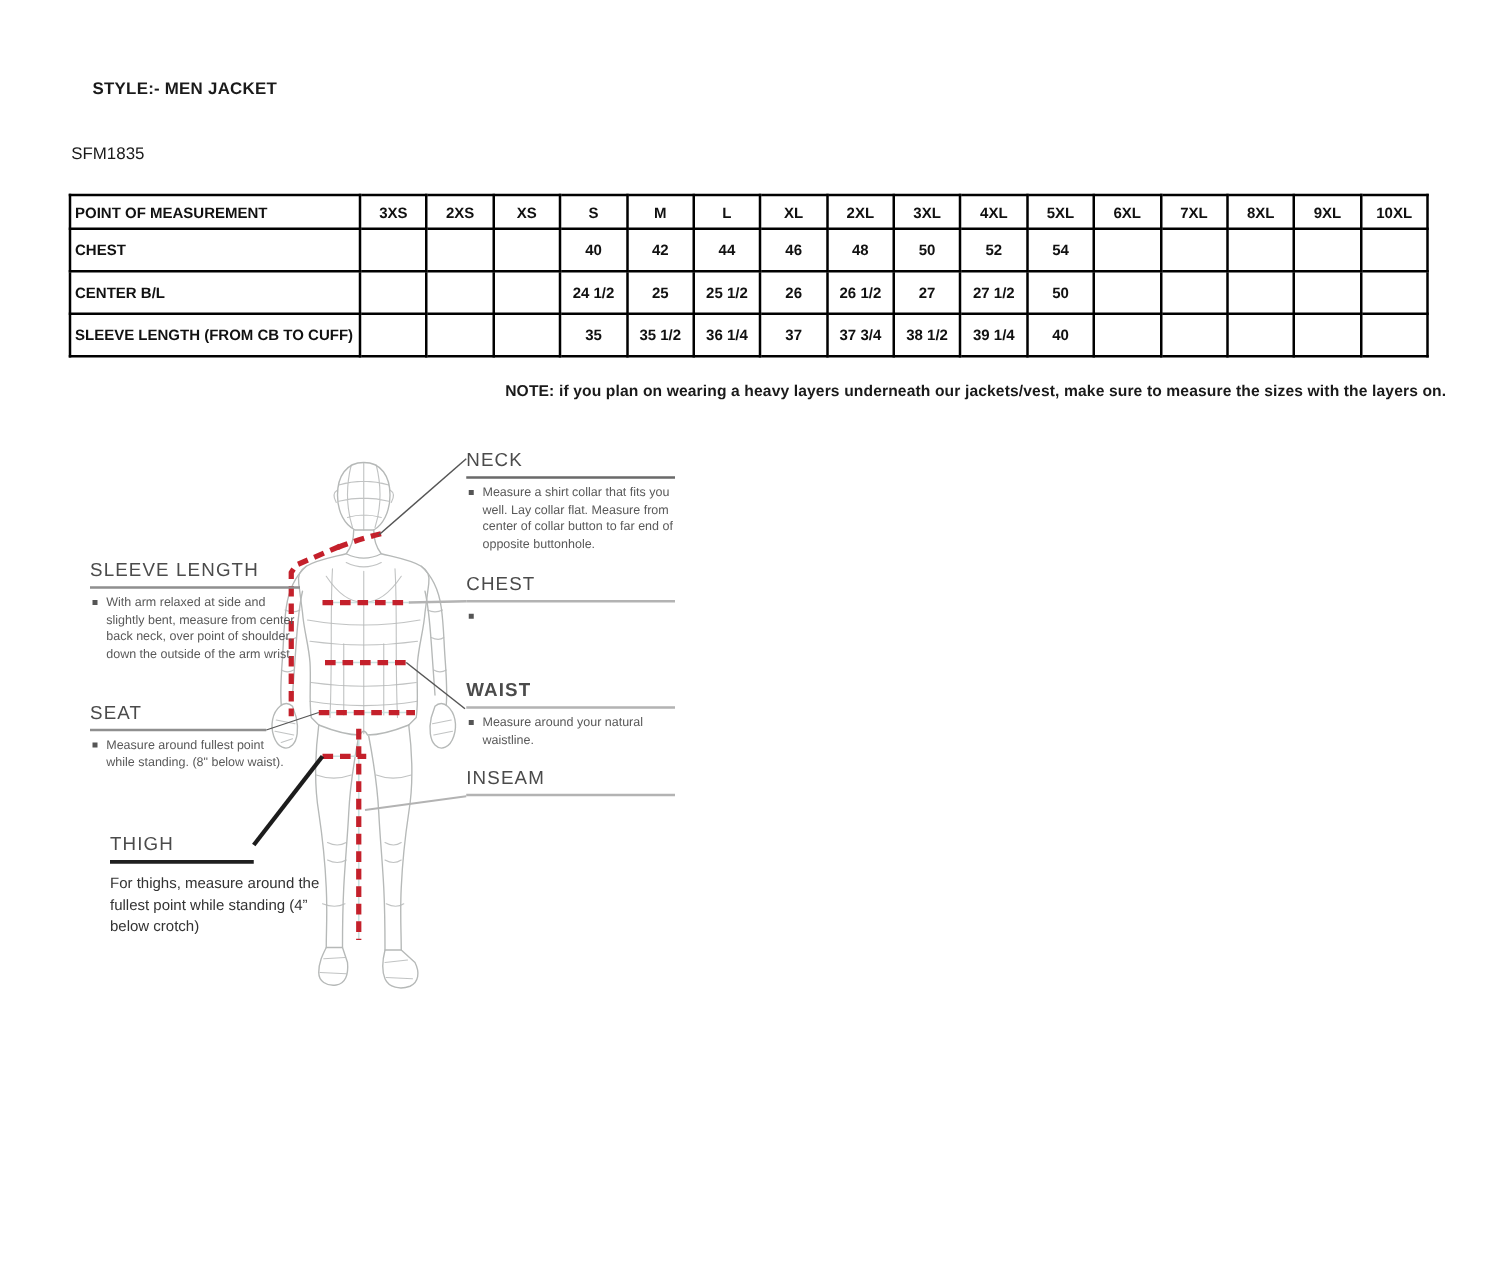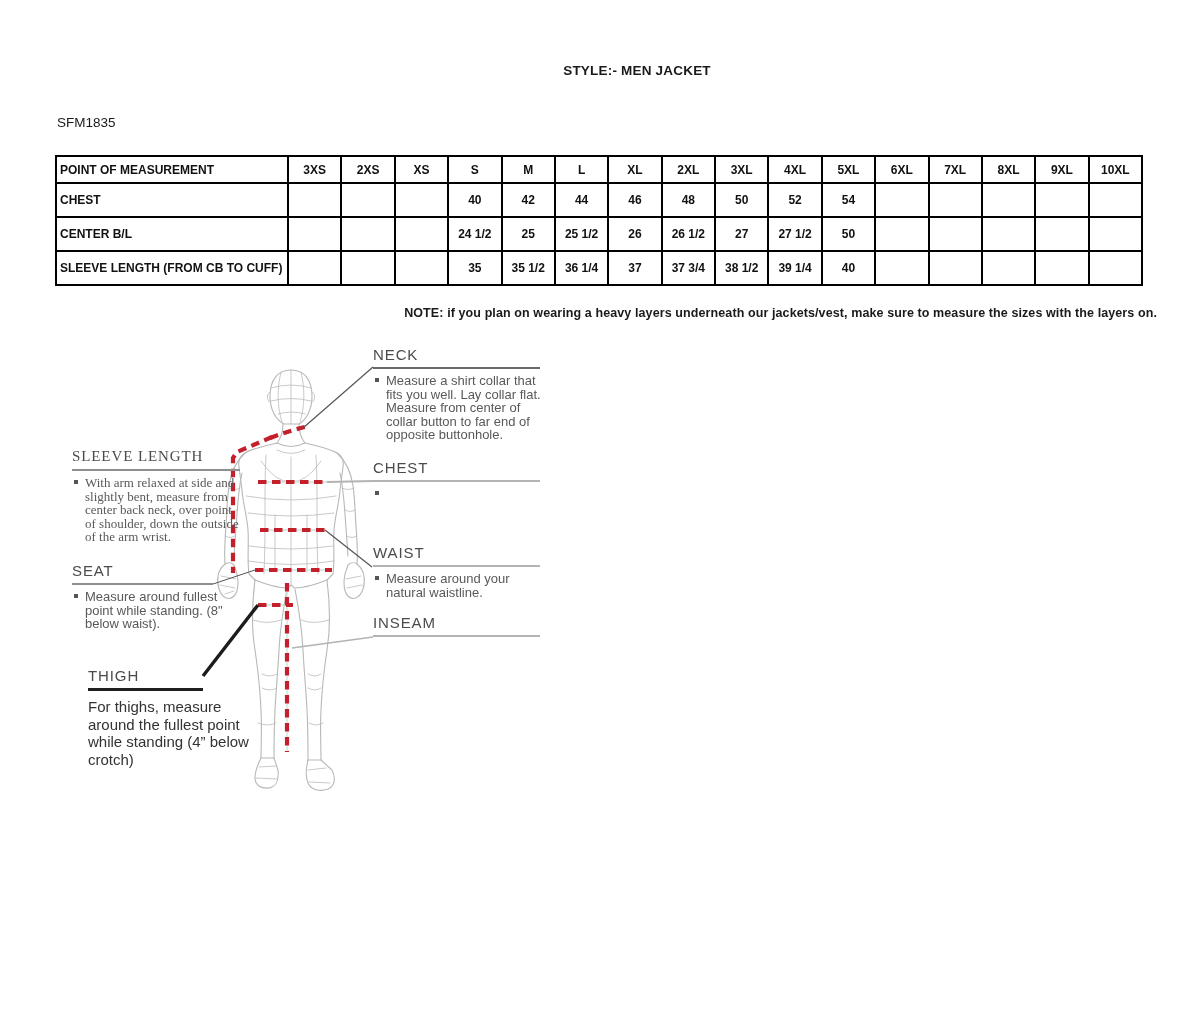--- a/index.html
+++ b/index.html
@@ -10,21 +10,21 @@
     --guide-head:#4b4b4b;
     --guide-text:#595959;
   }
   *{margin:0;padding:0;box-sizing:border-box;}
   html,body{background:#fff;}
   body{
     width:1200px;height:1026px;position:relative;overflow:hidden;
     font-family:"Liberation Sans",sans-serif;color:var(--ink);
   }
   .doc-title{
-    position:absolute;top:63px;left:0;width:1200px;text-align:center;
+    position:absolute;top:63px;left:0;width:1200px;
     font-size:13.5px;font-weight:bold;text-indent:74px;letter-spacing:.2px;
   }
   .style-code{
     position:absolute;top:115px;left:57px;font-size:13.5px;font-weight:normal;
   }
   table.size-table{
     position:absolute;top:155px;left:55px;width:1088px;
     border-collapse:collapse;table-layout:fixed;
   }
   .size-table th,.size-table td{
@@ -47,31 +47,31 @@
   .guide{position:absolute;}
   .g-head{
     font-size:15px;letter-spacing:.9px;color:var(--guide-head);
     padding-bottom:4px;border-bottom:2px solid #b3b3b3;display:block;
   }
   .g-head.dark{border-bottom-color:#6a6a6a;}
   .g-head.mid{border-bottom-color:#8f8f8f;}
   .g-head.black{border-bottom:3px solid #1f1f1f;margin-top:12px;}
   .g-body{
     position:relative;margin-top:5px;padding-left:13px;
-    font-size:13px;line-height:13.5px;color:var(--guide-text);
+    font-size:10px;line-height:13.5px;color:var(--guide-text);
   }
   .g-body .bullet{
     position:absolute;left:2px;top:4px;width:4px;height:4px;background:#555;display:block;
   }
-  .g-body.nobullet{padding-left:0;font-size:15px;line-height:17.5px;color:#333;margin-top:7px;}
+  .g-body.nobullet{padding-left:0;font-size:12px;line-height:17.5px;color:#333;margin-top:7px;}
   
-  .sec-neck{left:318px;top:6px;width:172px;}   .sec-neck .g-head{width:167px;}
-  .sec-sleeve{left:17px;top:108px;width:170px;font-family:Liberation Serif, serif;}.sec-sleeve .g-head{width:168px;}
+  .sec-neck{left:318px;top:20px;width:172px;}   .sec-neck .g-head{width:167px;}
+  .sec-sleeve{left:17px;top:108px;width:170px;}.sec-sleeve .g-head{width:168px;}
   .sec-chest{left:318px;top:119px;width:176px;}.sec-chest .g-head{width:167px;}
-  .sec-waist{left:318px;top:204px;width:172px;}.sec-waist .g-head{width:167px;}
+  .sec-waist{left:318px;top:204px;width:172px;}.sec-waist .g-head{width:167px;font-weight:bold;}
   .sec-seat{left:17px;top:222px;width:155px;}  .sec-seat .g-head{width:141px;}
   .sec-inseam{left:318px;top:274px;width:176px;}.sec-inseam .g-head{width:167px;}
   .sec-thigh{left:33px;top:315px;width:178px;} .sec-thigh .g-head{width:115px;}
 </style>
 </head>
 <body>
 
 <div class="doc-title">STYLE:- MEN JACKET</div>
 <div class="style-code">SFM1835</div>
 

